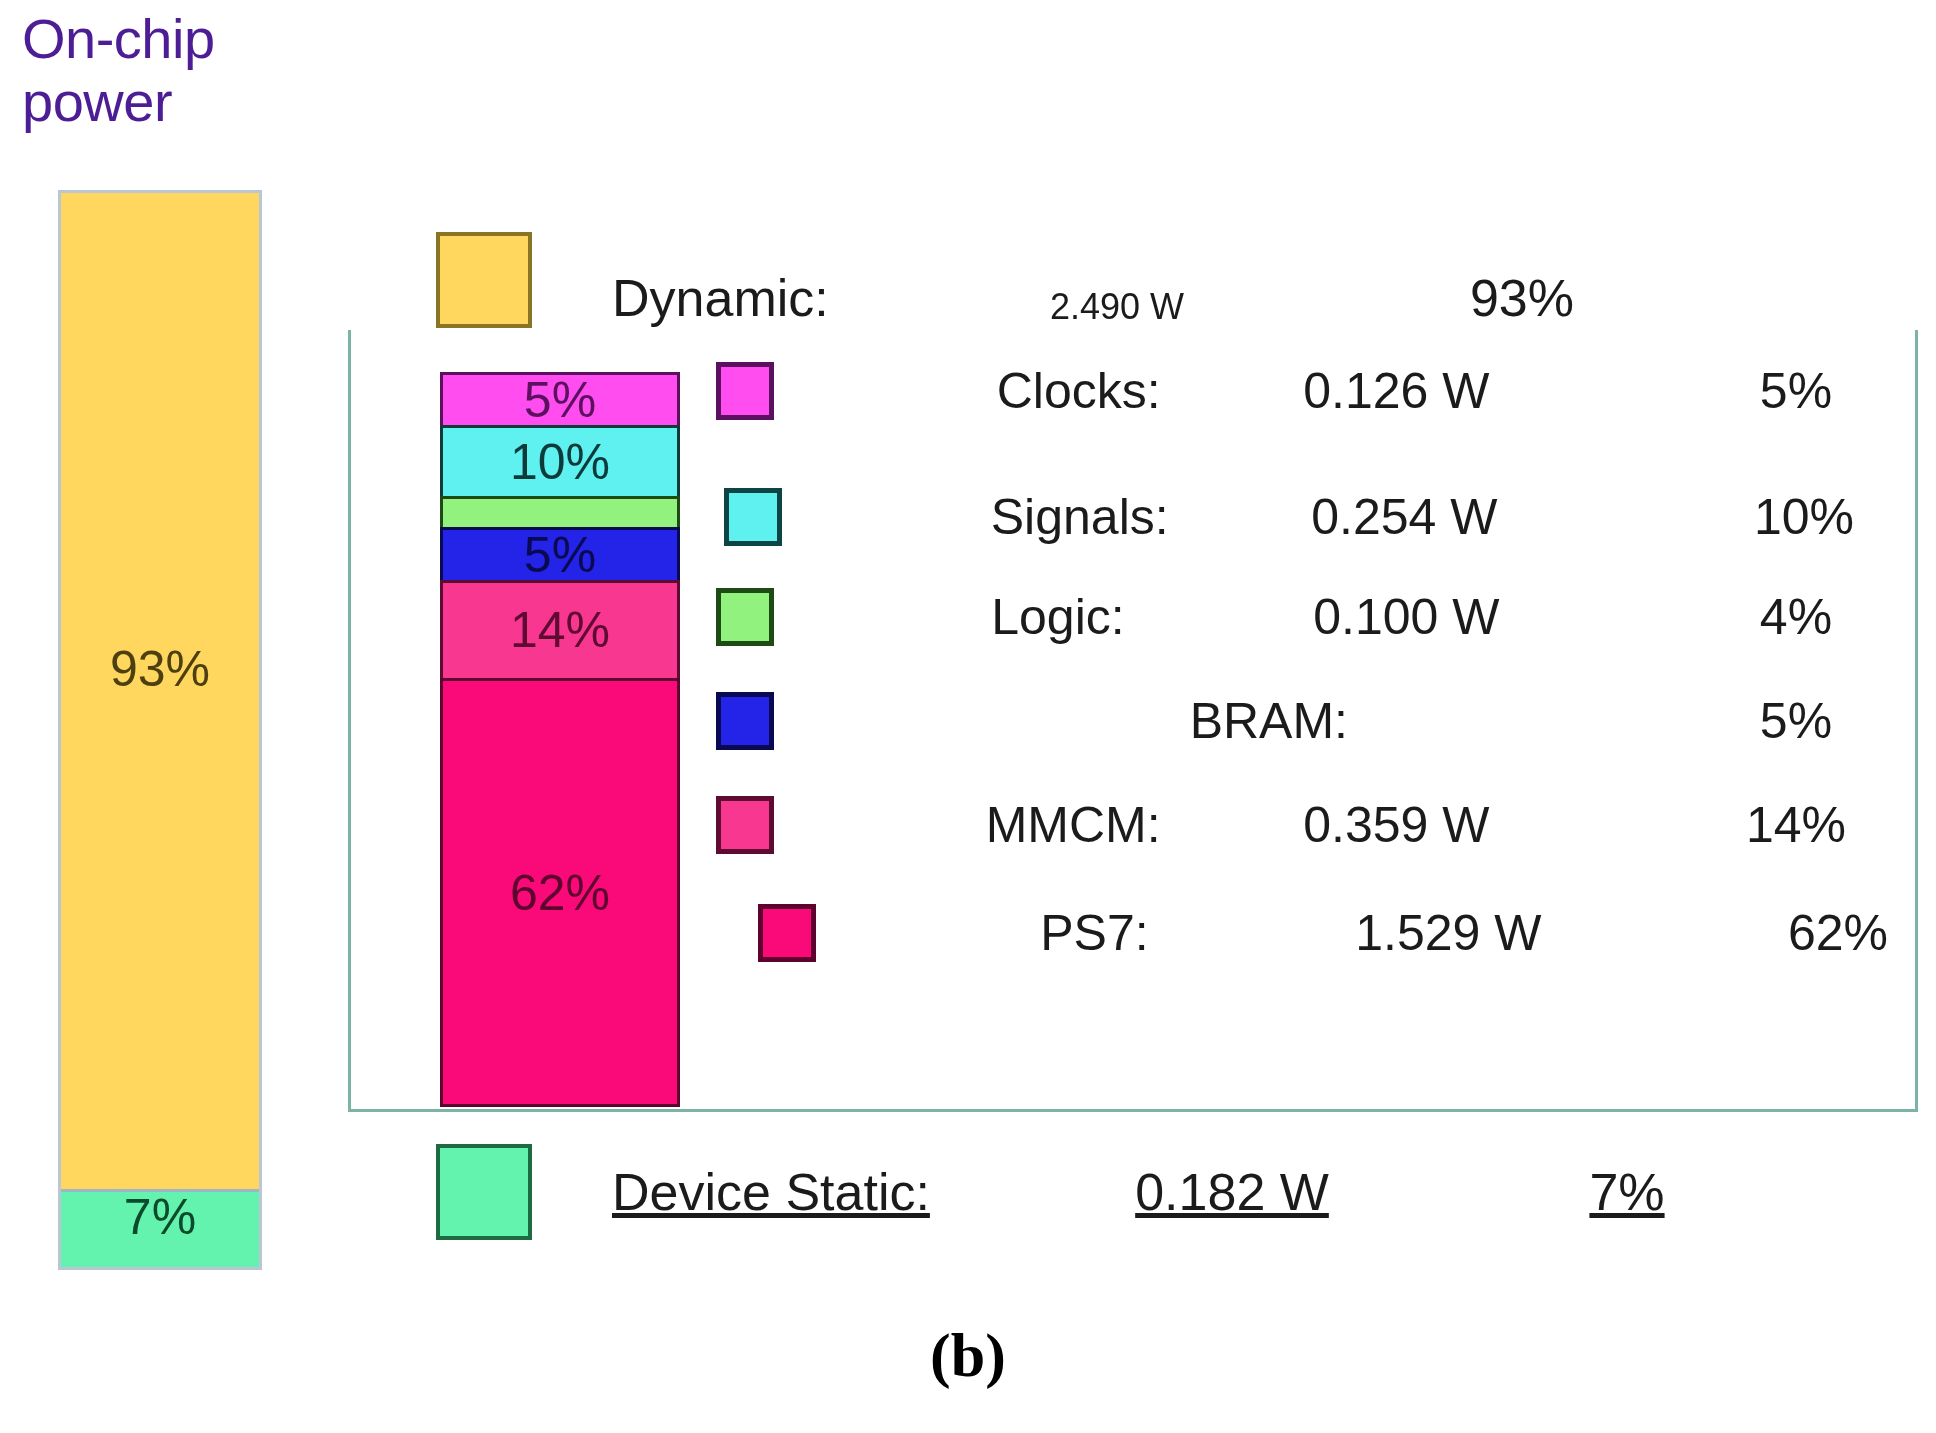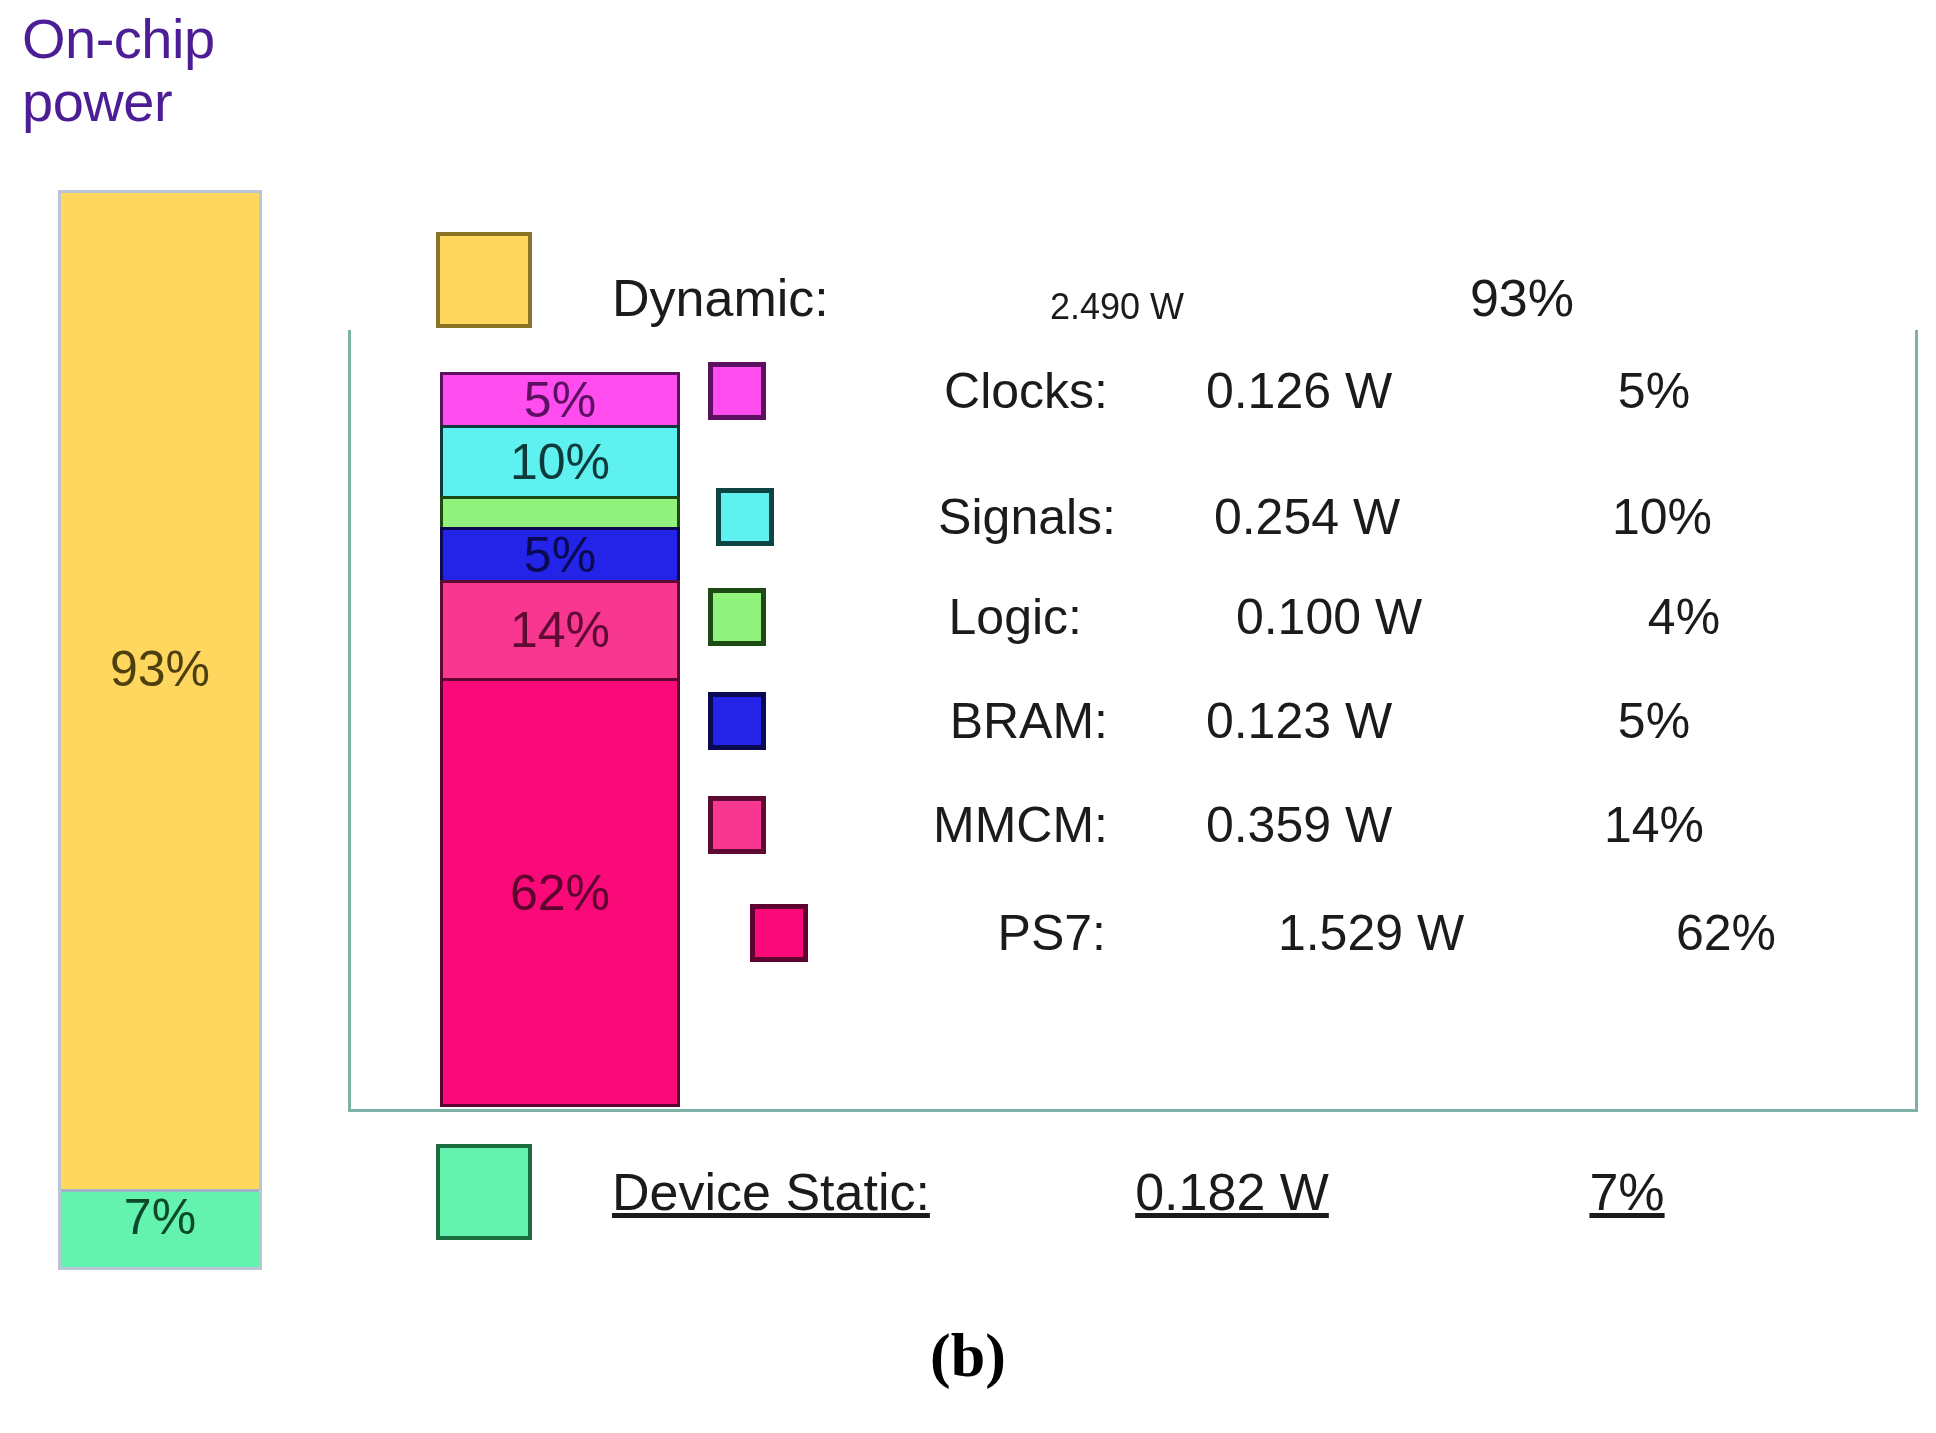--- a/index.html
+++ b/index.html
@@ -180,23 +180,24 @@
   #breakdown-legend {
     position: absolute;
     left: 700px;
     top: 300px;
     width: 1200px;
   }
   .bd-row {
     display: flex;
     align-items: center;
     position: absolute;
-    left: 8px;
+    left: 16px;
     width: 1200px;
     height: 70px;
+    justify-content: space-between;
   }
   .swatch-sm {
     width: 58px;
     height: 58px;
     box-sizing: border-box;
     flex: 0 0 auto;
   }
   .bd-row .lbl {
     width: 330px;
     font-size: 50px;
@@ -294,21 +295,20 @@
   <div class="bd-row" style="top:282px;">
     <div class="swatch-sm" style="background:#92f27e;border:5px solid #1e4a16;"></div>
     <div class="lbl" style="padding-right:52px;">Logic:</div>
     <div class="val" style="padding-left:30px;">0.100 W</div>
     <div class="pct">4%</div>
   </div>
 
   <div class="bd-row" style="top:386px;">
     <div class="swatch-sm" style="background:#2424e8;border:5px solid #0a0a52;"></div>
     <div class="lbl">BRAM:</div>
-    <div class="val">0.123 W</div>
     <div class="pct">5%</div>
   </div>
 
   <div class="bd-row" style="top:490px;">
     <div class="swatch-sm" style="background:#f73790;border:5px solid #5e0a33;"></div>
     <div class="lbl">MMCM:</div>
     <div class="val">0.359 W</div>
     <div class="pct">14%</div>
   </div>
 

